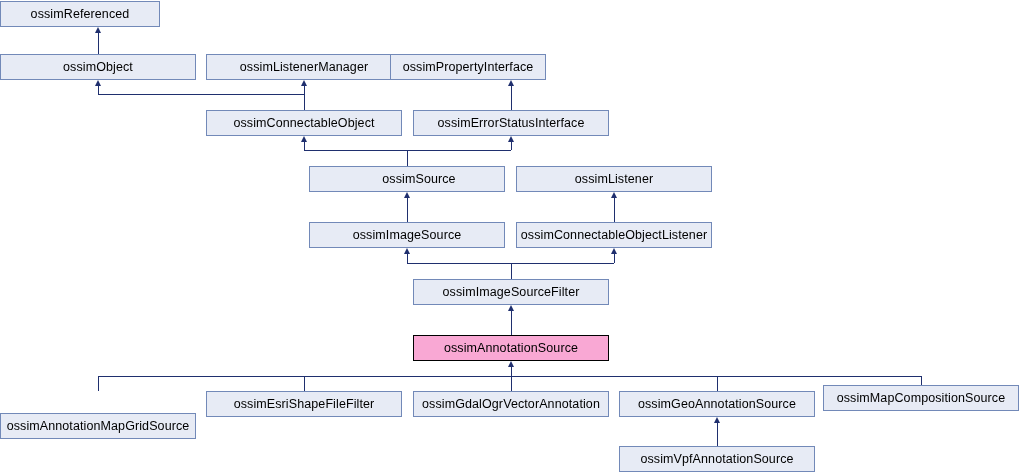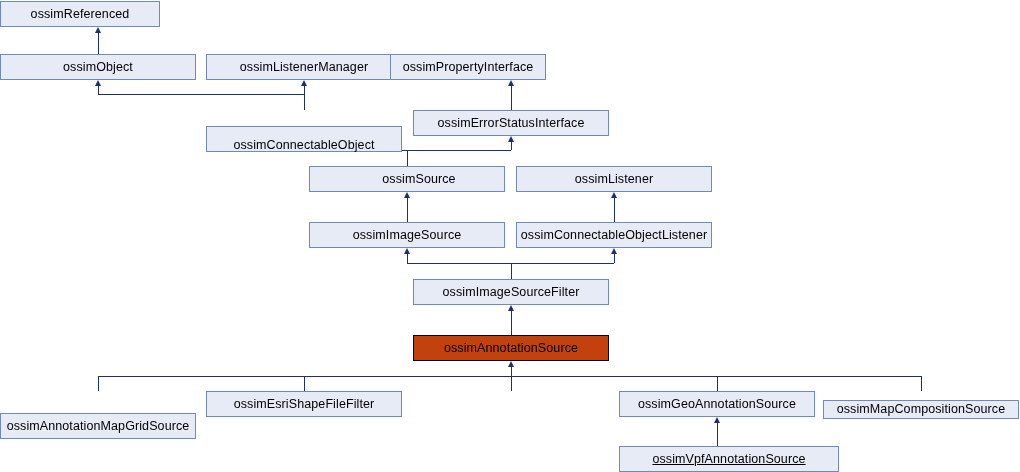--- a/index.html
+++ b/index.html
@@ -26,21 +26,21 @@
     font-size: 12.5px;
     line-height: 1;
     display: flex;
     align-items: center;
     justify-content: center;
     white-space: nowrap;
     letter-spacing: 0.1px;
   }
   .node.current {
     border: 1px solid #000000;
-    background: #c2410c;
+    background: #f9a8d4;
   }
   .node-label {
     display: block;
     padding: 0 6px;
     pointer-events: none;
   }
   
   .edge-v, .edge-h {
     position: absolute;
     background: #1f2f6e;
@@ -102,21 +102,21 @@
     </div>
     <div class="node" style="left: 0px; top: 54px; width: 196px; height: 26px;">
       <span class="node-label">ossimObject</span>
     </div>
     <div class="node" style="left: 206px; top: 54px; width: 196px; height: 26px;">
       <span class="node-label">ossimListenerManager</span>
     </div>
     <div class="node" style="left: 390px; top: 54px; width: 156px; height: 26px;">
       <span class="node-label">ossimPropertyInterface</span>
     </div>
-    <div class="node" style="left: 206px; top: 126px; width: 196px; height: 26px; align-items: flex-end;">
+    <div class="node" style="left: 206px; top: 110px; width: 196px; height: 26px;">
       <span class="node-label">ossimConnectableObject</span>
     </div>
     <div class="node" style="left: 413px; top: 110px; width: 196px; height: 26px;">
       <span class="node-label">ossimErrorStatusInterface</span>
     </div>
     <div class="node" style="left: 309px; top: 166px; width: 196px; height: 26px; padding-left: 24px;">
       <span class="node-label">ossimSource</span>
     </div>
     <div class="node" style="left: 309px; top: 222px; width: 196px; height: 26px;">
       <span class="node-label">ossimImageSource</span>
@@ -132,22 +132,25 @@
     </div>
     <div class="node current" style="left: 413px; top: 335px; width: 196px; height: 26px;">
       <span class="node-label">ossimAnnotationSource</span>
     </div>
     <div class="node" style="left: 0px; top: 413px; width: 196px; height: 26px;">
       <span class="node-label">ossimAnnotationMapGridSource</span>
     </div>
     <div class="node" style="left: 206px; top: 391px; width: 196px; height: 26px;">
       <span class="node-label">ossimEsriShapeFileFilter</span>
     </div>
+    <div class="node" style="left: 413px; top: 391px; width: 196px; height: 26px;">
+      <span class="node-label">ossimGdalOgrVectorAnnotation</span>
+    </div>
     <div class="node" style="left: 619px; top: 391px; width: 196px; height: 26px;">
       <span class="node-label">ossimGeoAnnotationSource</span>
     </div>
-    <div class="node" style="left: 823px; top: 400px; width: 196px; height: 19px; text-align: center;">
+    <div class="node" style="left: 823px; top: 385px; width: 196px; height: 26px; text-align: center;">
       <span class="node-label">ossimMapCompositionSource</span>
     </div>
-    <div class="node" style="left: 619px; top: 446px; width: 220px; height: 26px; text-decoration: underline;">
+    <div class="node" style="left: 619px; top: 446px; width: 196px; height: 26px;">
       <span class="node-label">ossimVpfAnnotationSource</span>
     </div>
   </div>
 
 </body></html>

